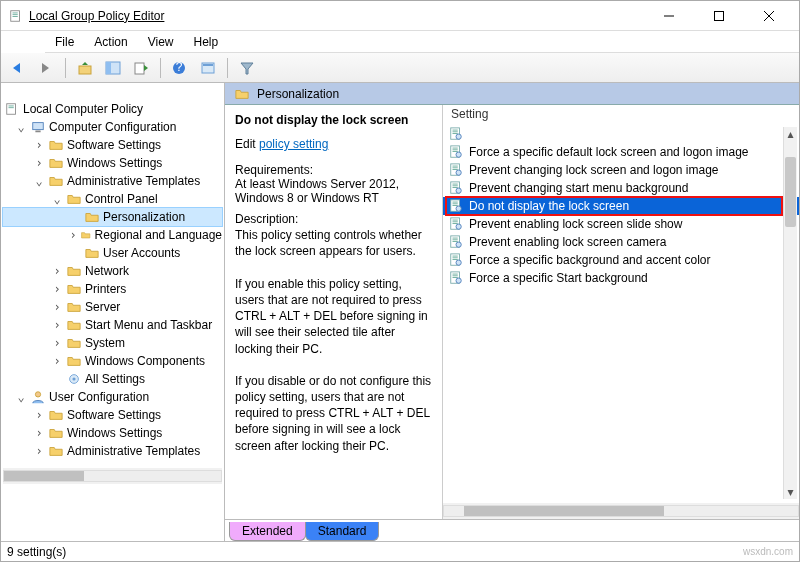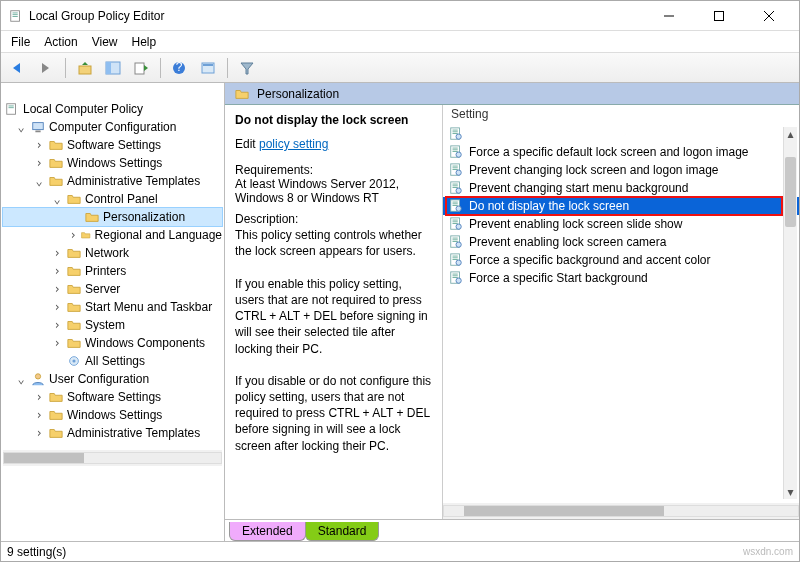--- a/index.html
+++ b/index.html
@@ -1,22 +1,22 @@
 <!DOCTYPE html>
 <html><head>
 <meta charset="utf-8">
 <style>
   * { box-sizing: border-box; font-family: "Segoe UI", sans-serif; font-size: 12px; }
   body { margin: 0; background: #fff; }
   .window { width: 800px; height: 562px; border: 1px solid #aaa; display: flex; flex-direction: column; position: relative; }
   .titlebar { height: 30px; display: flex; align-items: center; padding: 0 8px; border-bottom: 1px solid #ddd; }
-  .titlebar .title { flex: 1; display: flex; align-items: flex-start; gap: 6px; }
+  .titlebar .title { flex: 1; display: flex; align-items: flex-start; gap: 6px; text-decoration: underline; }
   .winbtns { display: flex; gap: 6px; }
   .winbtn { width: 44px; height: 28px; display: flex; align-items: center; justify-content: center; }
-  .menubar { height: 22px; display: flex; align-items: center; gap: 14px; padding: 2px 10px; border-bottom: 1px solid #ddd; }
+  .menubar { height: 22px; display: flex; align-items: center; gap: 20px; padding: 2px 10px; border-bottom: 1px solid #ddd; margin-left: 44px; }
   .toolbar { height: 30px; display: flex; align-items: center; gap: 6px; padding: 2px 6px; border-bottom: 1px solid #bbb; background: linear-gradient(#fafafa,#eee); }
   .tbtn { width: 22px; height: 22px; display:flex; align-items:center; justify-content:center; border:1px solid transparent; }
   .tsep { width:1px; height:20px; background:#bbb; margin:0 2px; }
   .body { flex:1; display:flex; min-height:0; }
   .tree { width: 224px; border-right:1px solid #bbb; padding:17px 2px; overflow:auto; }
   .tree .row { display:flex; align-items:center; height:18px; gap:4px; white-space:nowrap; }
   .tree .exp { width:12px; text-align:center; color:#555; cursor:pointer; font-family:monospace; }
   .tree .node-label { cursor:default; }
   .selected { background:#cce8ff; outline:1px solid #99d1ff; }
   .folder { width:14px; height:14px; }
@@ -42,21 +42,21 @@
   .hi { position:absolute; border:2px solid #e11; pointer-events:none; }
   .policyico { width:14px; height:14px; }
   .scrollhint { position:absolute; right:2px; top:4px; bottom:4px; width:14px; background:#f1f1f1; border-left:1px solid #ddd;}
   .scrollhint .thumb { position:absolute; left:1px; right:1px; height:70px; top:30px; background:#c8c8c8; border-radius:2px;}
   .scrollhint .up,.scrollhint .down{position:absolute;left:0;right:0;height:14px;display:flex;align-items:center;justify-content:center;color:#555;}
   .scrollhint .up{top:0;} .scrollhint .down{bottom:0;}
   .hscroll { height:16px; background:#f1f1f1; display:flex; align-items:center; }
   .hscroll .track{flex:1; height:12px; background:#eee; border:1px solid #ddd; position:relative;}
   .hscroll .thumb{position:absolute; top:0; bottom:0; left:0; width:80px; background:#c0c0c0;}
   .tabs { height:22px; border-top:1px solid #bbb; display:flex; align-items:flex-end; padding-left:4px; background:#fff;}
-  .tab { padding:2px 12px; border:1px solid #999; border-top:none; border-bottom-left-radius:6px; border-bottom-right-radius:6px; margin-right:-1px; background:#84cc16; position:relative; top:0;}
+  .tab { padding:2px 12px; border:1px solid #999; border-top:none; border-bottom-left-radius:6px; border-bottom-right-radius:6px; margin-right:-1px; background:#3b82f6; position:relative; top:0;}
   .tab.active { background:#f0abfc; font-weight:normal; }
   .status { height:20px; border-top:1px solid #bbb; display:flex; align-items:center; padding:0 6px; font-size:11px; justify-content:space-between;}
   .wm { color:#bbb; font-size:10px; }
   svg { display:block; }
 </style>
 </head>
 <body>
 
 <div class="window">
   <div class="titlebar">
@@ -204,20 +204,27 @@
             <path d="M1 4h5l1 2h8v7H1z" fill="#f6d06b" stroke="#caa33c"></path>
           </svg>
           <span class="node-label">Personalization</span>
         </div>
       <div class="row" style="padding-left:66px">
           <span class="exp">›</span>
           <svg class="folder" viewBox="0 0 16 16">
             <path d="M1 4h5l1 2h8v7H1z" fill="#f6d06b" stroke="#caa33c"></path>
           </svg>
           <span class="node-label">Regional and Language</span>
+        </div>
+      <div class="row" style="padding-left:66px">
+          <span class="exp"> </span>
+          <svg class="folder" viewBox="0 0 16 16">
+            <path d="M1 4h5l1 2h8v7H1z" fill="#f6d06b" stroke="#caa33c"></path>
+          </svg>
+          <span class="node-label">User Accounts</span>
         </div>
 
       <div class="row" style="padding-left:48px">
           <span class="exp">›</span>
           <svg class="folder" viewBox="0 0 16 16">
             <path d="M1 4h5l1 2h8v7H1z" fill="#f6d06b" stroke="#caa33c"></path>
           </svg>
           <span class="node-label">Network</span>
         </div>
       <div class="row" style="padding-left:48px">

